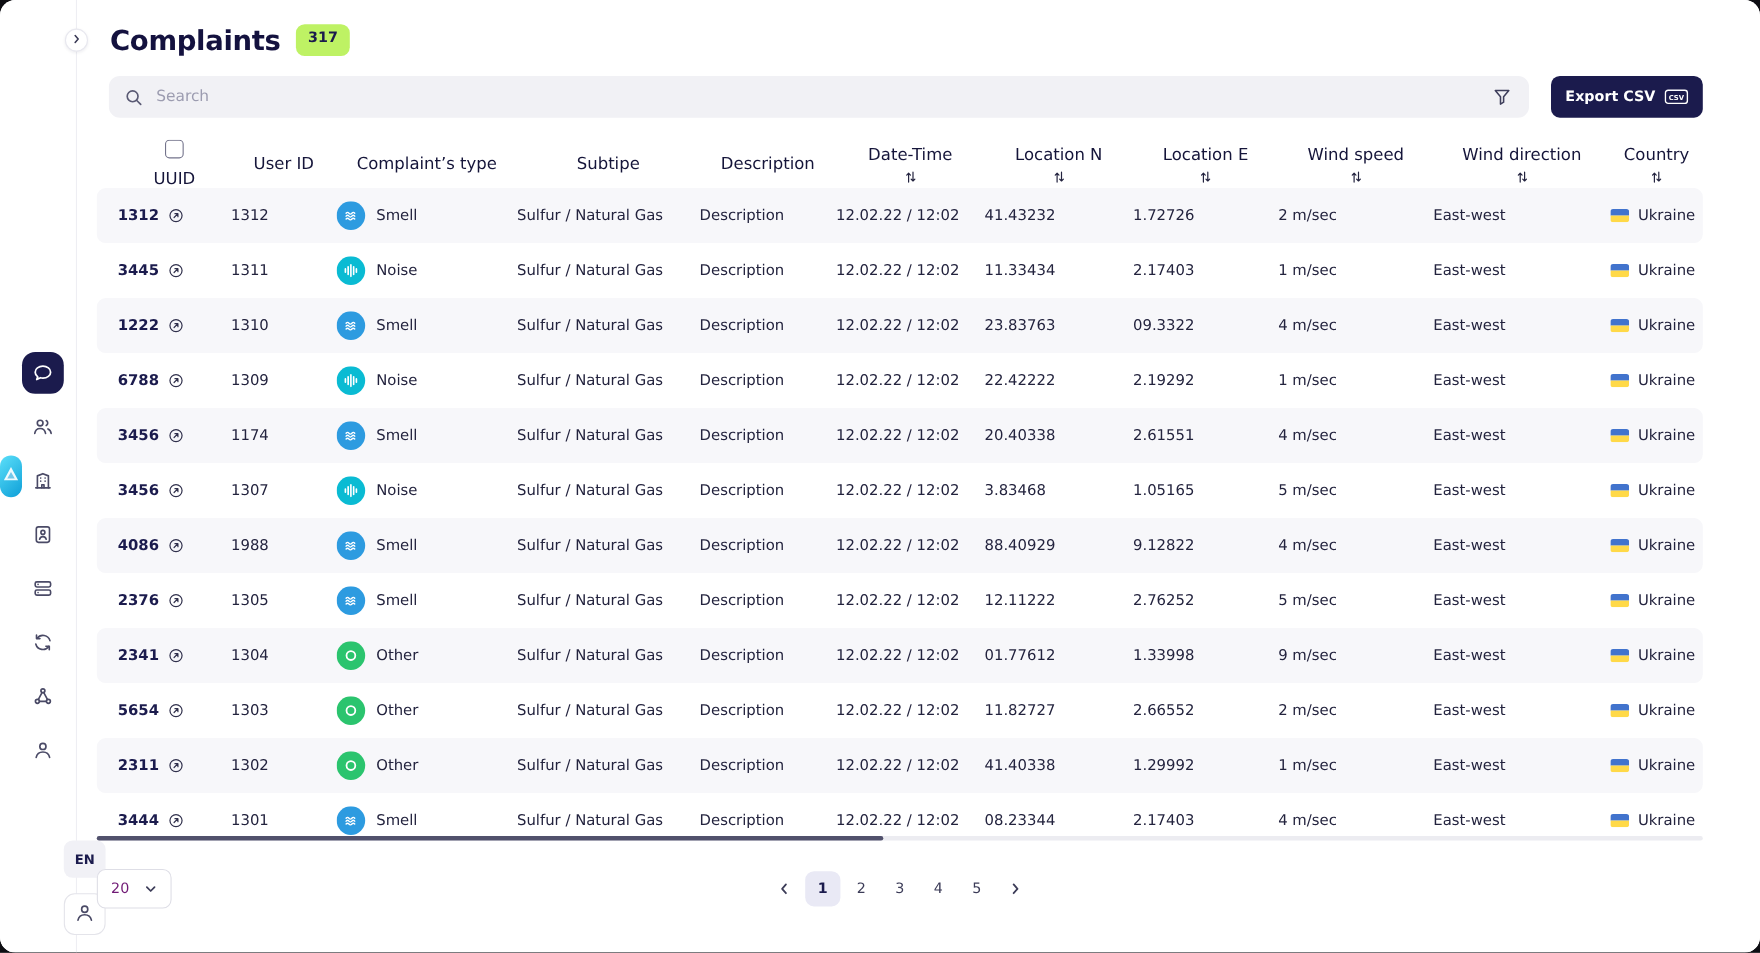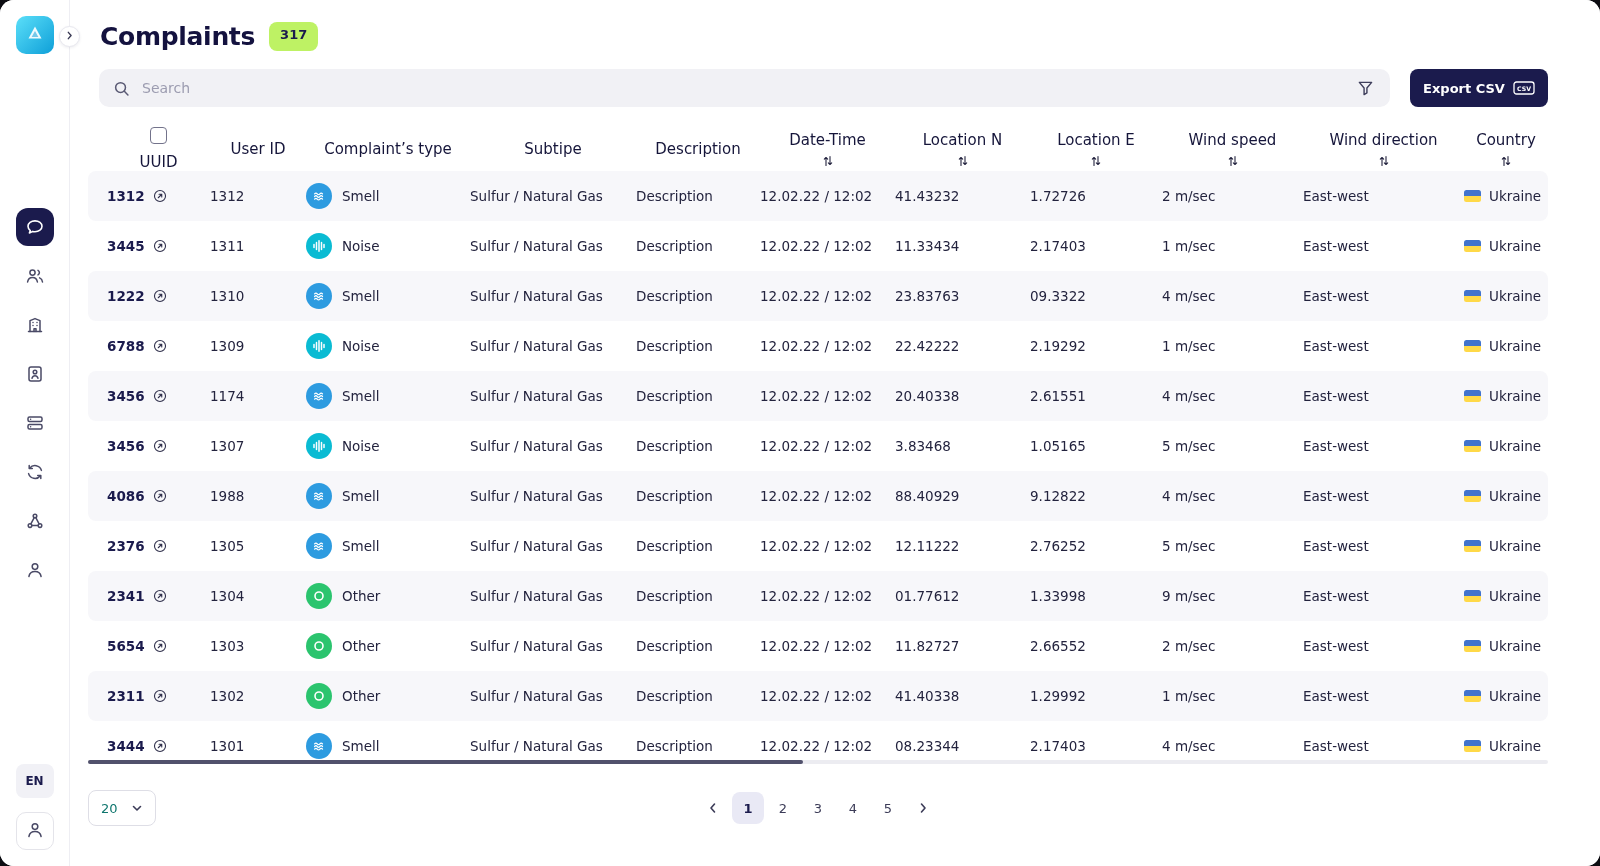--- a/index.html
+++ b/index.html
@@ -1,20 +1,20 @@
 <!DOCTYPE html>
 <html><head>
 <meta charset="utf-8">
 <style>
   html,body{margin:0;padding:0;background:#0d0d12;}
   body{width:1600px;height:866px;font-family:"DejaVu Sans","Liberation Sans",sans-serif;overflow:hidden;}
   .app{display:flex;width:1600px;height:866px;background:#fff;border-radius:14px;overflow:hidden;box-sizing:border-box;}
 
   
-  .sidebar{width:70px;min-width:70px;border-right:1px solid #EEEEF3;position:relative;display:flex;flex-direction:column;align-items:center;padding:16px 0;box-sizing:border-box;background:#fff;}
+  .sidebar{width:70px;min-width:70px;border-right:1px solid #EEEEF3;position:relative;display:flex;flex-direction:row;align-items:center;padding:16px 0;box-sizing:border-box;background:#fff;}
   .logo{width:38px;height:38px;border-radius:10px;background:linear-gradient(135deg,#5BDFF9,#0E9FD8);display:flex;align-items:center;justify-content:center;cursor:pointer;}
   .collapse-btn{position:absolute;top:26px;right:-11px;width:21px;height:21px;border-radius:50%;background:#fff;border:1px solid #E8E8EF;display:flex;align-items:center;justify-content:center;color:#3A3A55;cursor:pointer;padding:0;z-index:5;box-shadow:0 1px 3px rgba(20,20,60,.08);}
   .side-nav{margin-top:154px;display:flex;flex-direction:column;gap:11px;align-items:center;}
   .nav-item{width:38px;height:38px;border-radius:12px;display:flex;align-items:center;justify-content:center;color:#4A4A66;cursor:pointer;}
   .nav-item.active{background:#1B1B4D;color:#fff;}
   .side-bottom{margin-top:auto;display:flex;flex-direction:column;gap:14px;align-items:center;}
   .lang{width:38px;height:34px;border-radius:8px;background:#F1F1F6;color:#1B1B4D;font-size:12px;font-weight:700;display:flex;align-items:center;justify-content:center;cursor:pointer;}
   .profile-btn{width:38px;height:38px;border-radius:10px;border:1px solid #E4E4EA;background:#fff;display:flex;align-items:center;justify-content:center;color:#4A4A66;cursor:pointer;padding:0;}
 
   
@@ -46,21 +46,21 @@
   .type-ic{width:26px;height:26px;border-radius:50%;display:flex;align-items:center;justify-content:center;flex:none;}
   .country-cell{display:flex;align-items:center;gap:8px;}
   .flag{width:17px;height:12px;border-radius:2.5px;overflow:hidden;display:inline-flex;flex-direction:column;flex:none;}
   .flag span{display:block;width:100%;height:6px;}
 
   .hscroll{position:relative;height:4px;background:#ECECF1;border-radius:3px;margin-top:-11px;}
   .hthumb{position:absolute;left:0;top:0;height:4px;width:49%;background:#51516C;border-radius:3px;cursor:grab;}
 
   
   .pagebar{display:flex;align-items:center;margin-top:24px;position:relative;height:40px;}
-  .page-size{width:68px;height:36px;border:1px solid #DEDEE6;border-radius:8px;display:flex;align-items:center;justify-content:space-between;padding:0 12px;font-size:13px;color:#0f766e;box-sizing:border-box;cursor:pointer;background:#fff;}
+  .page-size{width:68px;height:36px;border:1px solid #DEDEE6;border-radius:8px;display:flex;align-items:center;justify-content:space-between;padding:0 12px;font-size:13px;color:#701a75;box-sizing:border-box;cursor:pointer;background:#fff;}
   .pager{position:absolute;left:50%;transform:translateX(-50%);display:flex;gap:3px;align-items:center;}
   .pages{display:flex;gap:3px;align-items:center;}
   .page-btn{min-width:32px;height:32px;border-radius:8px;display:flex;align-items:center;justify-content:center;font-size:13px;color:#3C3C58;background:transparent;border:none;font-family:inherit;cursor:pointer;padding:0 6px;}
   .page-btn.active{background:#E9E9F5;color:#1B1B4D;font-weight:700;}
 </style>
 </head>
 <body>
 
 <div class="app">
 

